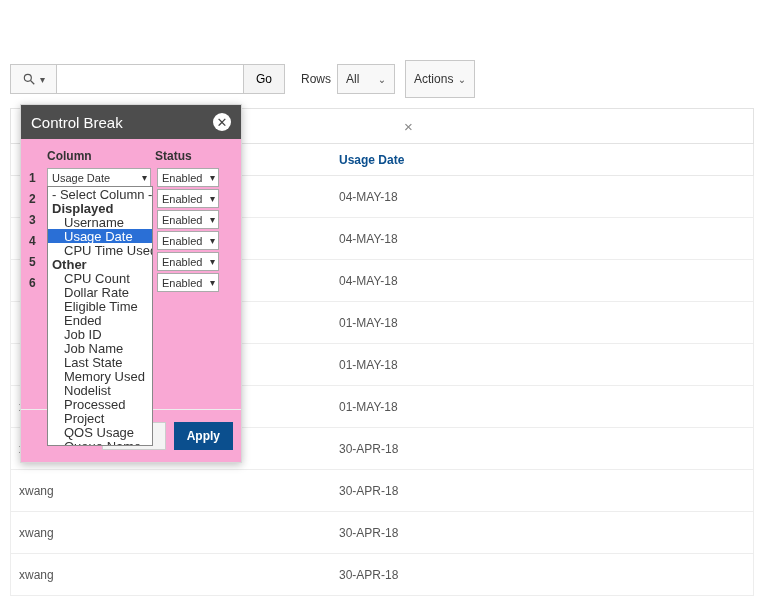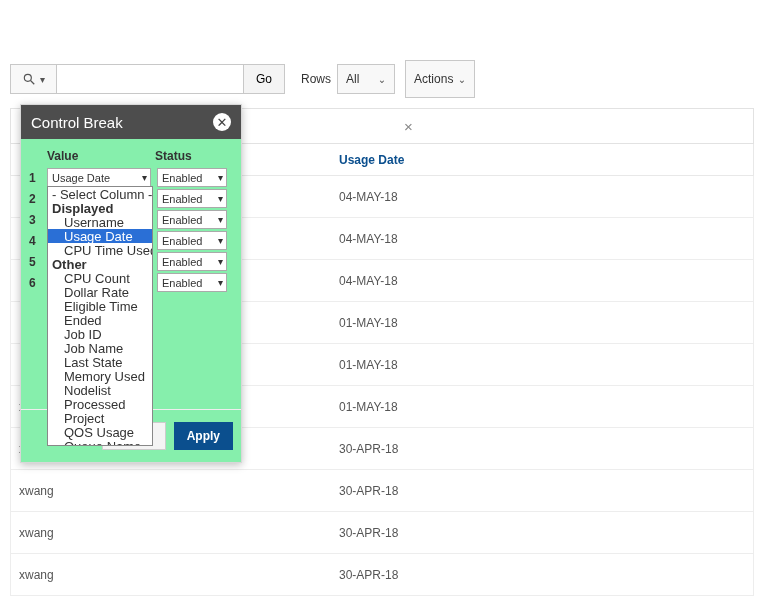--- a/index.html
+++ b/index.html
@@ -17,34 +17,34 @@
   .chipbar { margin: 10px 10px 0 10px; border: 1px solid #e2e2e2; height: 36px; display: flex; align-items: center; position: relative; }
   .chipbar .chip-close { position: absolute; left: 393px; color: #888; font-size: 15px; cursor: pointer; }
 
   .header-row { display: flex; margin: 0 10px; border: 1px solid #e8e8e8; border-top: none; height: 32px; align-items: center; }
   .col-left { width: 328px; padding-left: 8px; }
   .col-right { color: #0b4f8e; font-weight: bold; cursor: pointer; }
 
   .data-row { display: flex; margin: 0 10px; border: 1px solid #ededed; border-top: none; height: 42px; align-items: center; font-size: 12px; color: #555; }
 
   
-  .dialog { position: absolute; left: 20px; top: 104px; width: 222px; background: #86efac; box-shadow: 0 2px 8px rgba(0,0,0,0.25); border: 1px solid #d8d8d8; }
+  .dialog { position: absolute; left: 20px; top: 104px; width: 222px; background: #f9a8d4; box-shadow: 0 2px 8px rgba(0,0,0,0.25); border: 1px solid #d8d8d8; }
   .dlg-title { background: #4d4d4d; color: #fff; padding: 8px 10px; font-size: 15px; display: flex; align-items: center; justify-content: space-between; }
   .dlg-close { background: #fff; color: #444; border-radius: 50%; width: 18px; height: 18px; display: flex; align-items: center; justify-content: center; font-size: 13px; cursor: pointer; }
   .dlg-body { padding: 10px 8px 4px 8px; }
   .dlg-cols { display: flex; font-weight: bold; font-size: 12px; margin-bottom: 4px; }
   .dlg-cols .c1 { width: 18px; }
   .dlg-cols .c2 { width: 108px; }
   .dlg-rows-area { position: relative; }
   .dlg-row { display: flex; align-items: center; height: 21px; }
   .dlg-row .n { width: 18px; font-weight: bold; font-size: 12px; }
   .dlg-row .colsel { width: 104px; margin-right: 6px; }
   .selbox { border: 1px solid #aaa; height: 19px; font-size: 11px; padding: 0 16px 0 4px; background: #fff; position: relative; display: flex; align-items: center; cursor: pointer; white-space: nowrap; overflow: hidden; }
   .selbox::after { content: "▾"; position: absolute; right: 3px; font-size: 10px; color: #333; }
-  .dlg-row .stat { width: 70px; }
+  .dlg-row .stat { width: 62px; }
   .dlg-actions { display: flex; justify-content: flex-end; gap: 8px; padding: 12px 8px 12px 8px; border-top: 1px solid #eee; margin-top: 112px; }
   .btn-cancel { background: #f4f4f4; border: 1px solid #ccc; padding: 6px 12px; font-size: 12px; cursor: pointer; }
   .btn-apply { background: #0b4f8e; color: #fff; border: 1px solid #0b4f8e; padding: 6px 12px; font-size: 12px; cursor: pointer; font-weight: bold; }
 
   .dropdown-list { position: absolute; left: 18px; top: 19px; width: 106px; height: 260px; background: #fff; border: 1px solid #888; overflow-y: auto; overflow-x: hidden; z-index: 10; font-size: 13px; }
   .dropdown-list .opt { padding: 1px 4px 0 4px; line-height: 13px; cursor: pointer; white-space: nowrap; }
   .dropdown-list .grp { font-weight: bold; padding: 1px 4px 0 4px; line-height: 13px; }
   .dropdown-list .ind { padding-left: 16px; }
   .dropdown-list .hl { background: #2a6fd6; color: #fff; }
   .dropdown-list::-webkit-scrollbar { width: 14px; }
@@ -128,21 +128,21 @@
   </div>
 
 <div class="dialog">
   <div class="dlg-title">
     <span>Control Break</span>
     <span class="dlg-close">✕</span>
   </div>
   <div class="dlg-body">
     <div class="dlg-cols">
       <div class="c1"></div>
-      <div class="c2">Value</div>
+      <div class="c2">Column</div>
       <div>Status</div>
     </div>
     <div class="dlg-rows-area">
       <div class="dlg-row">
         <div class="n">1</div>
         <div class="colsel">
             <div class="selbox">Usage Date</div>
           </div>
         <div class="stat">
             <div class="selbox">Enabled</div>

